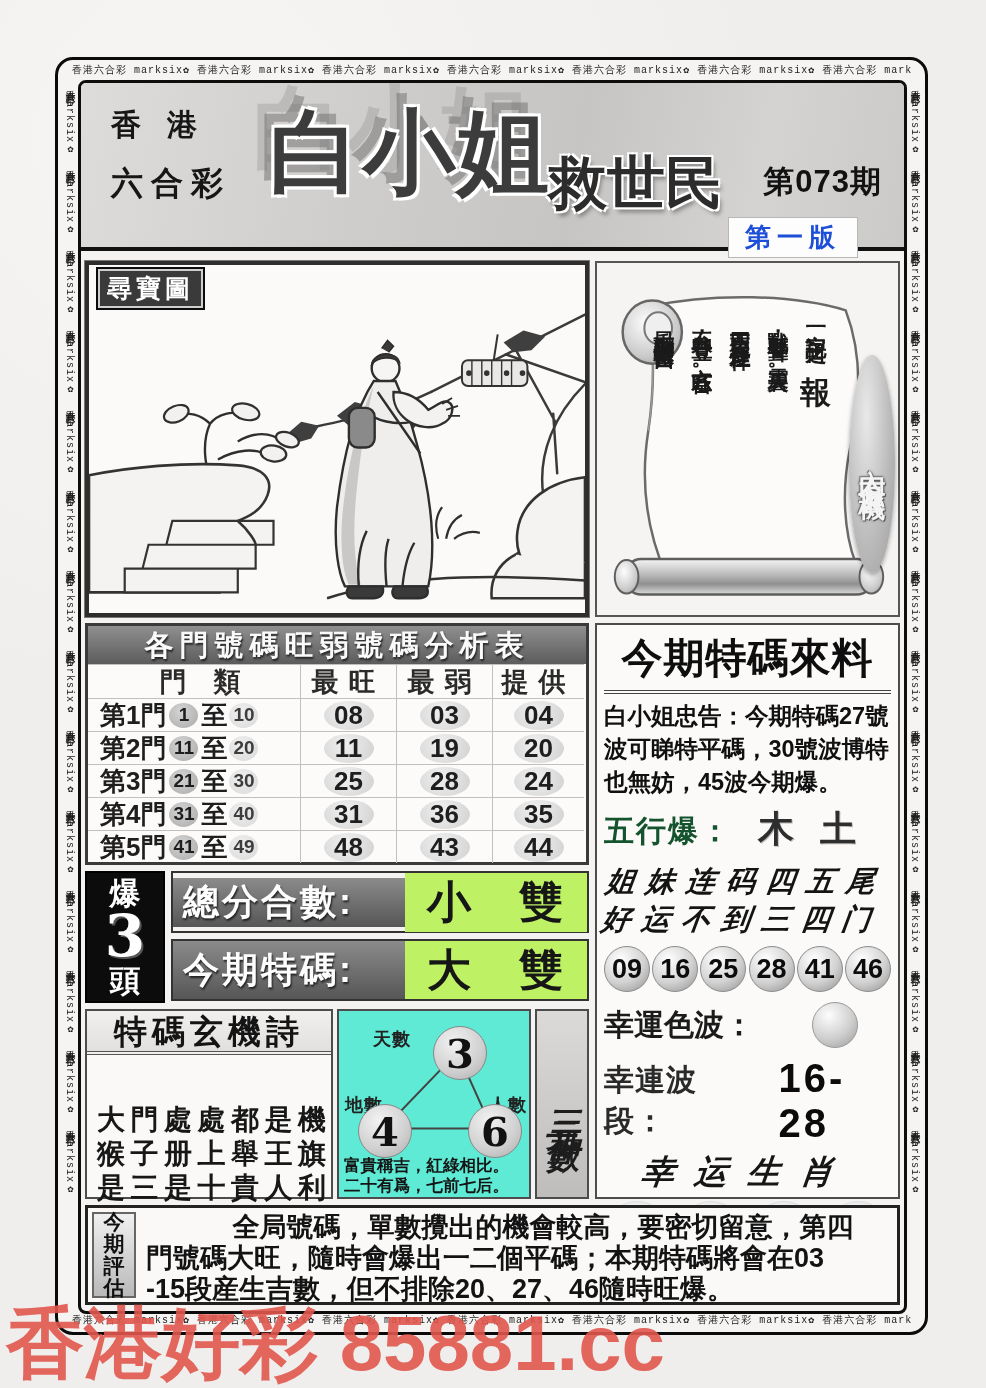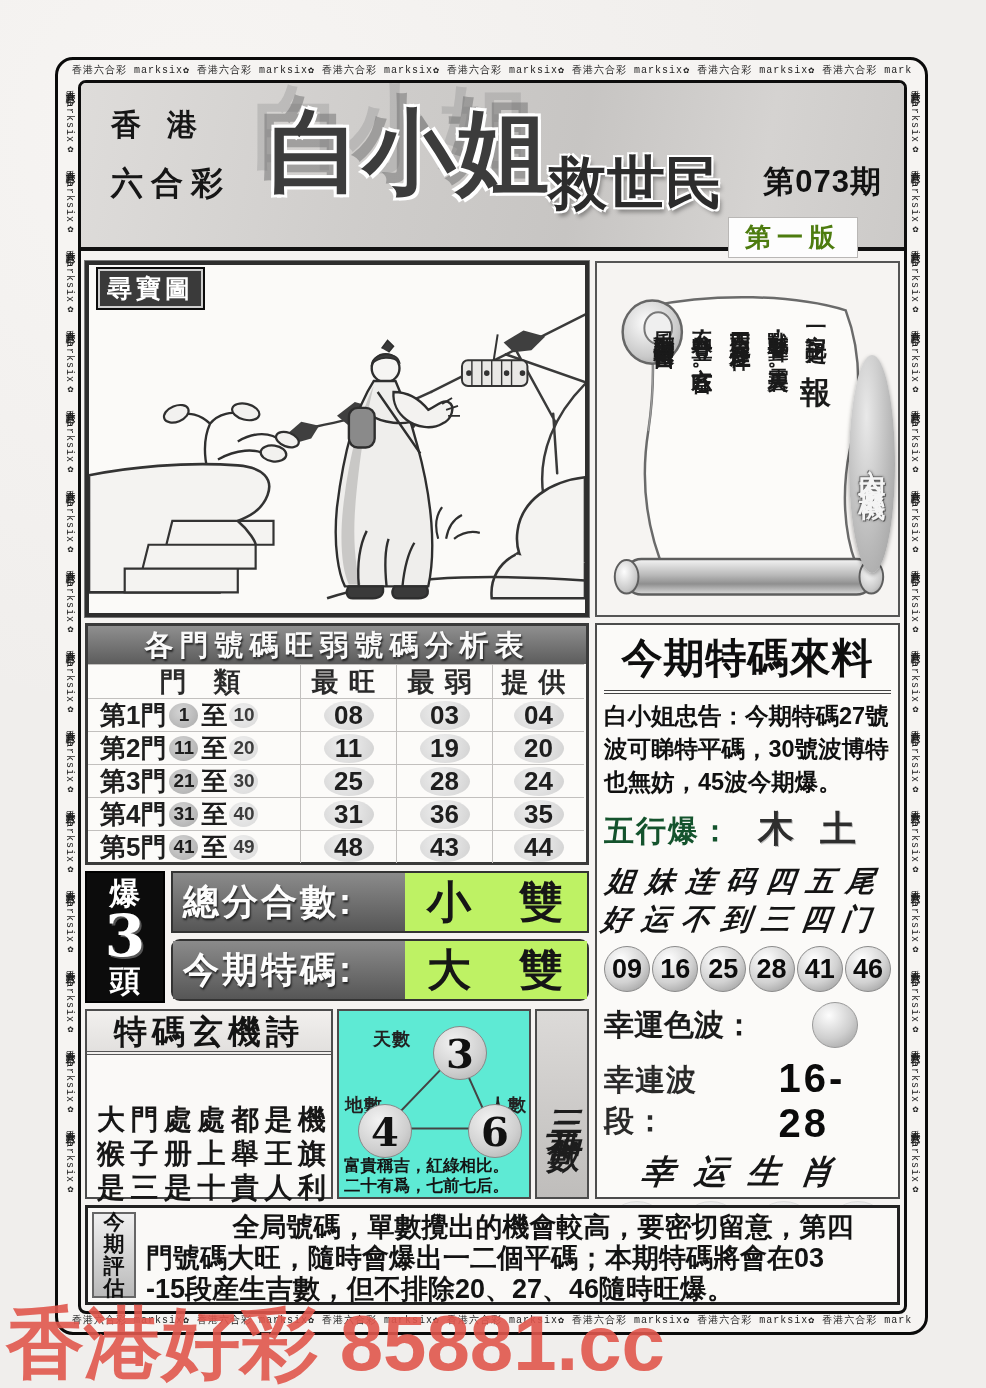--- a/index.html
+++ b/index.html
@@ -29,21 +29,21 @@
   .brand { position:absolute; left:30px; top:22px; font-family:"DejaVu Serif", serif; font-weight:bold; color:#161616; }
   .brand .b1 { font-size:30px; letter-spacing:26px; }
   .brand .b2 { font-size:32px; letter-spacing:8px; margin-top:16px; }
   .title-main { position:absolute; left:188px; top:8px; font-size:92px; font-weight:bold; color:#3c3c3c; letter-spacing:2px;
       text-shadow:-3px -3px 0 #fff, 3px -3px 0 #fff, -3px 3px 0 #fff, 3px 3px 0 #fff,
                   -10px -14px 0 rgba(110,110,110,.5), -17px -24px 0 rgba(150,150,150,.38); }
   .title-sub { position:absolute; left:468px; top:62px; font-size:58px; font-weight:bold; color:#2c2c2c;
       text-shadow:-2px -2px 0 #fff, 2px -2px 0 #fff, -2px 2px 0 #fff, 2px 2px 0 #fff, 3px 5px 4px rgba(0,0,0,.35); }
   .issue { position:absolute; right:22px; top:78px; font-size:31px; font-weight:bold; color:#121212; letter-spacing:1px; }
   .edition { position:absolute; right:46px; top:134px; background:#fdfdfd; border:1px solid #b9b7b5;
-      padding:2px 16px; font-size:26px; font-weight:bold; color:#4d7c0f; letter-spacing:6px; }
+      padding:2px 16px; font-size:26px; font-weight:bold; color:#1d4ed8; letter-spacing:6px; }
 
   
   .picture-box { position:absolute; left:4px; top:178px; width:504px; height:356px;
       border:4px solid #2e2e2e; outline:1px solid #777; background:#fbfaf8; }
   .picture-label { position:absolute; left:7px; top:2px; z-index:3; background:#3a3a3a; color:#fff;
       border:2px solid #0c0c0c; box-shadow:inset 0 0 0 2px #cfcfcf; padding:3px 9px;
       font-size:25px; font-weight:bold; letter-spacing:4px; }
   .picture-box svg { position:absolute; inset:0; }
 
   
@@ -80,21 +80,21 @@
       background:radial-gradient(circle at 42% 35%, #efefef, #d9d9d9); font-size:19px; color:#3d3d3d; margin:0 2px; }
 
   
   .burst-band { position:absolute; left:4px; top:788px; width:504px; height:132px; }
   .burst-head { position:absolute; left:0; top:0; width:80px; height:132px; background:#0c0c0c; border:2px solid #000;
       color:#fff; display:flex; flex-direction:column; align-items:center; justify-content:center; }
   .burst-head .bc { font-size:31px; font-weight:bold; line-height:1.0; }
   .burst-head .bn { font-family:"DejaVu Serif", serif; font-size:58px; font-weight:bold; line-height:.95;
       text-shadow:2px 2px 0 #555; }
   .burst-bar { position:absolute; left:86px; width:418px; height:62px; display:flex; border:2px solid #333; }
-  .burst-bar.r1 { top:0; } .burst-bar.r2 { top:68px;border-radius:9px; }
+  .burst-bar.r1 { top:0;align-items:center; } .burst-bar.r2 { top:68px; }
   .burst-bar .lbl { width:232px; background:linear-gradient(#8b8b8b,#565656); color:#fdfdfd; font-size:36px; font-weight:bold;
       display:flex; align-items:center; padding-left:10px; letter-spacing:3px; text-shadow:1px 2px 2px #222; white-space:nowrap; }
   .burst-bar .val { flex:1; background:#bef264; color:#161616; font-size:44px; font-weight:bold; display:flex;
       align-items:center; justify-content:center; letter-spacing:2px; }
 
   
   .poem-box { position:absolute; left:4px; top:926px; width:248px; height:190px; border:2px solid #4c4c4c; background:#faf9f7; }
   .poem-title { height:44px; font-size:33px; font-weight:bold; letter-spacing:5px; text-align:center; line-height:42px;
       color:#141414; border-bottom:4px double #555; background:linear-gradient(#f2f0ee,#e2e0de); }
   .poem-lines { padding:7px 10px;margin-top:41px; }

